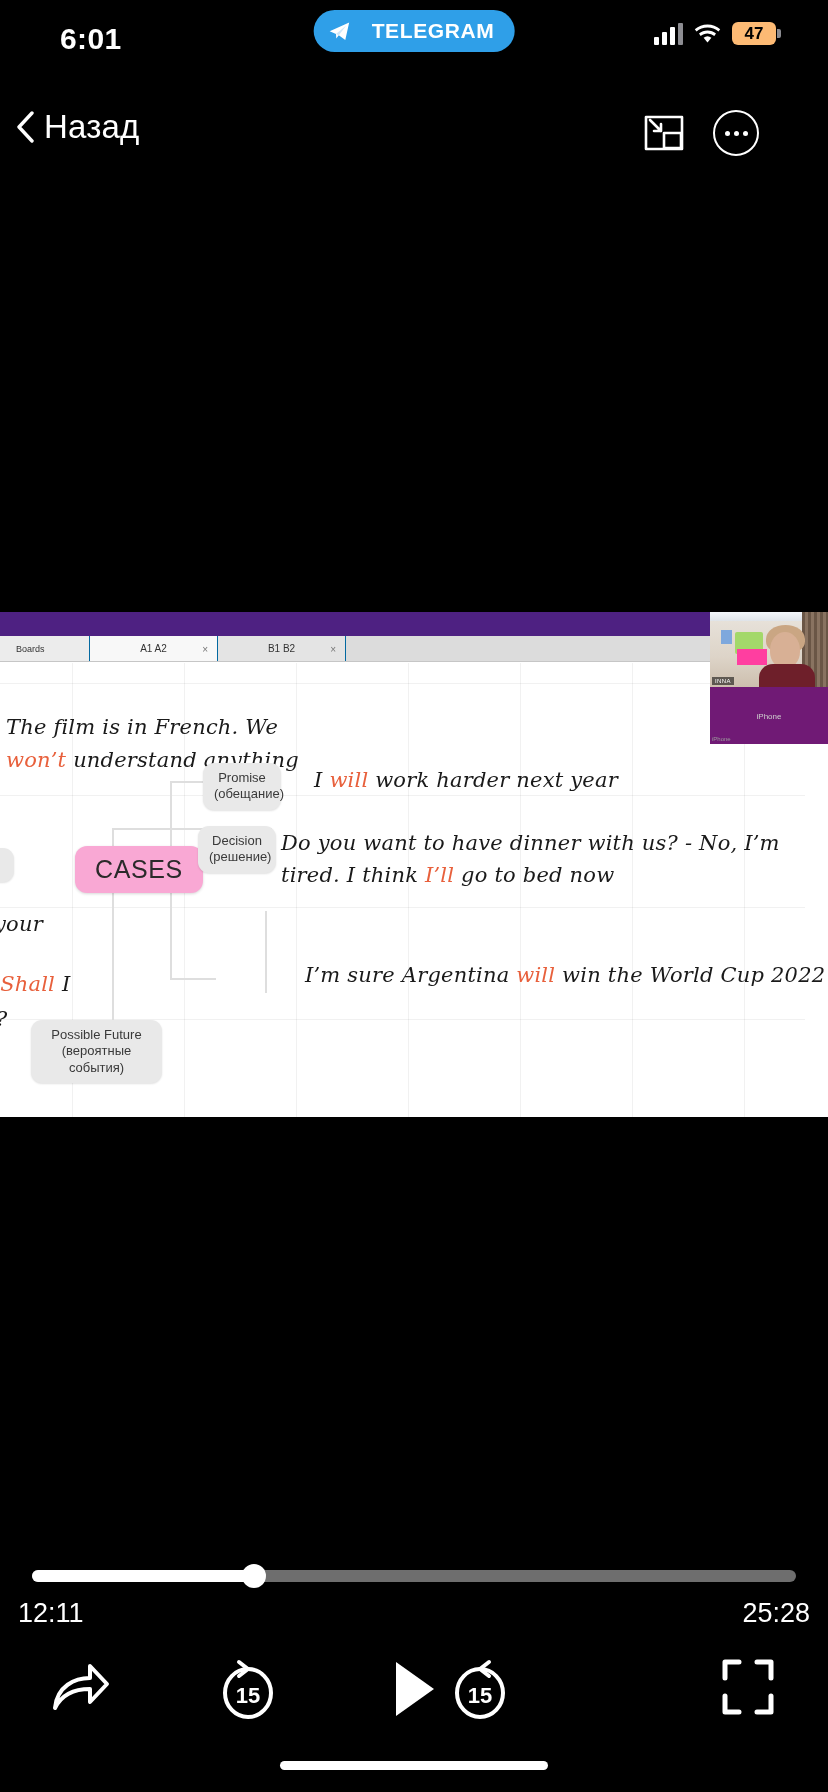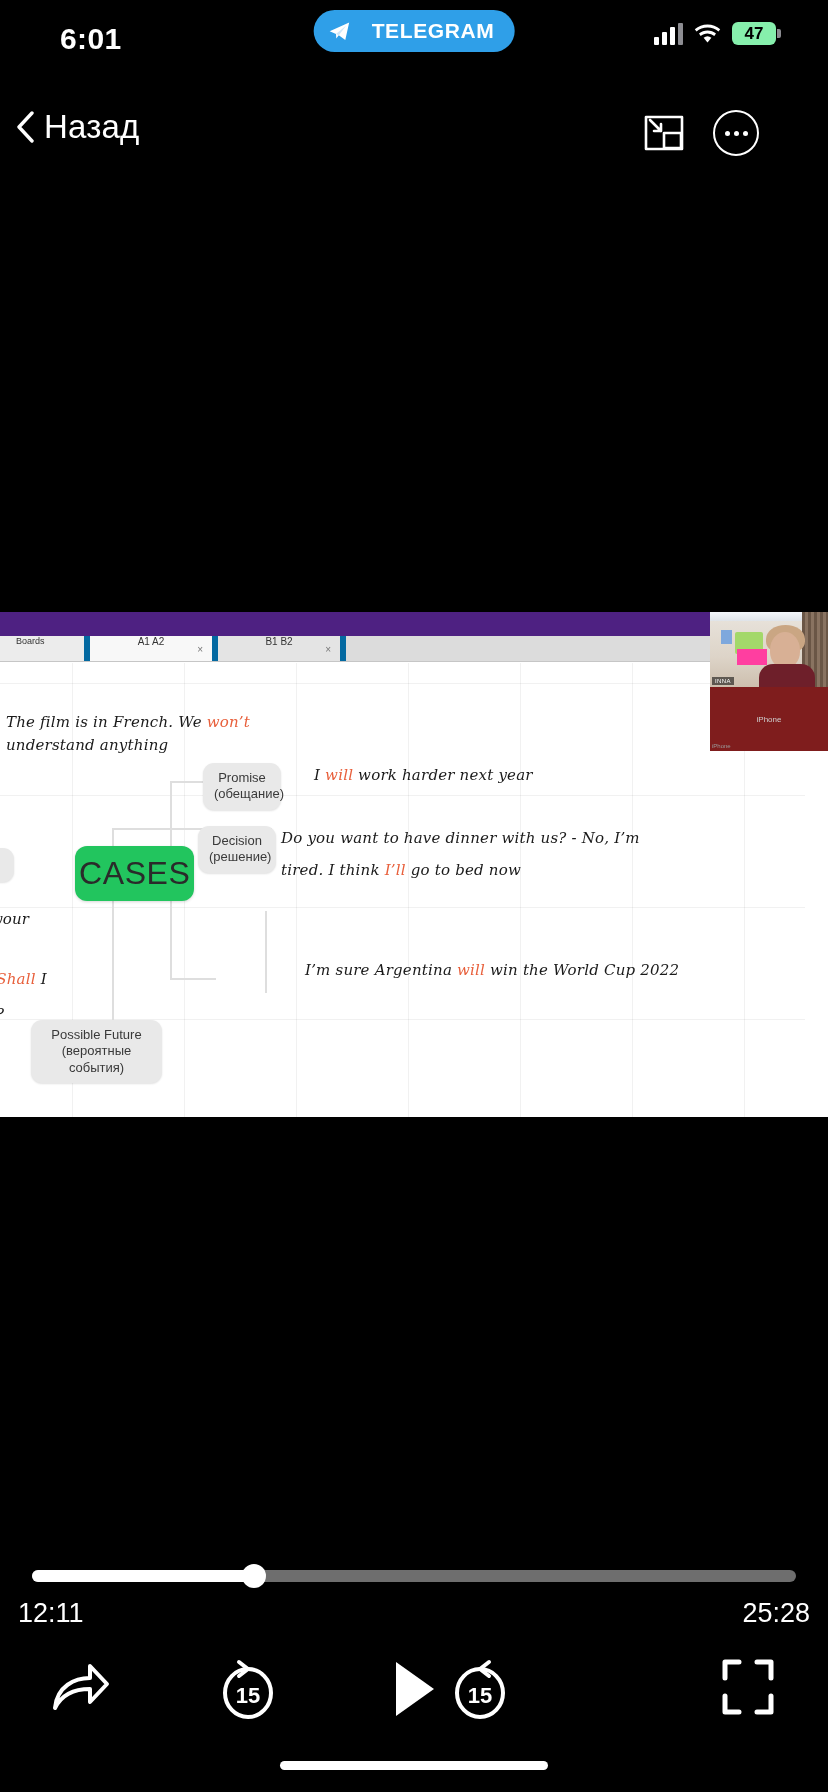--- a/index.html
+++ b/index.html
@@ -25,21 +25,21 @@
   .tg-pill .plane { width: 24px; height: 24px; display: block; }
   .tg-label { color: #fff; font-size: 21px; font-weight: 600; letter-spacing: .6px; }
   .sb-right { position: absolute; right: 52px; top: 22px; display: flex; align-items: center; gap: 11px; }
   .bars { display: flex; align-items: flex-end; gap: 3px; height: 22px; }
   .bars i { display: block; width: 5px; background: #fff; border-radius: 1px; }
   .bars i:nth-child(1) { height: 8px; }
   .bars i:nth-child(2) { height: 13px; }
   .bars i:nth-child(3) { height: 18px; }
   .bars i:nth-child(4) { height: 22px; background: #8d8d92; }
   .wifi { width: 27px; height: 21px; position: relative; }
-  .battery { position: relative; width: 44px; height: 23px; border-radius: 6px; background: #86efac; display: flex; align-items: center; justify-content: center; }
+  .battery { position: relative; width: 44px; height: 23px; border-radius: 6px; background: #fdba74; display: flex; align-items: center; justify-content: center; }
   .battery::after { content: ""; position: absolute; right: -5px; top: 7px; width: 4px; height: 9px; background: #8b8b90; border-radius: 0 2px 2px 0; }
   .battery span { font-size: 17px; font-weight: 700; color: #000; }
 
   
   .navbar { position: absolute; top: 88px; left: 0; width: 787px; height: 90px; }
   .nav-back { position: absolute; left: 16px; top: 20px; display: flex; align-items: center; gap: 10px; cursor: pointer; }
   .chev { width: 18px; height: 32px; }
   .nav-back-label { color: #fff; font-size: 33px; letter-spacing: .2px; }
   .nav-title {
     position: absolute; left: 50%; transform: translateX(-50%); top: 22px;
@@ -51,70 +51,70 @@
               display: flex; align-items: center; justify-content: center; gap: 4px; }
   .more-btn i { width: 5px; height: 5px; background: #fff; border-radius: 50%; display: block; }
 
   
   .video-area { position: absolute; top: 178px; left: 0; width: 828px; height: 1352px; background: #000; }
   .video-frame { position: absolute; top: 434px; left: 0; width: 828px; height: 505px; background: #fff; overflow: hidden; }
 
   .purple-bar { position: absolute; top: 0; left: 0; width: 805px; height: 24px; background: #4e2182; }
   .tabstrip { position: absolute; top: 24px; left: 0; width: 805px; height: 26px; background: #dedede;
               border-bottom: 1px solid #c6c6c6; display: flex; align-items: stretch; }
-  .tab { position: relative; display: flex; justify-content: center;
-         font-size: 10px; color: #333; border-right: 6px solid #0369a1; }
+  .tab { position: relative; display: flex; align-items: center; justify-content: center;
+         font-size: 10px; color: #333; border-right: 1px solid #0369a1; }
   .tab.first { width: 90px; background: #ececec; justify-content: flex-start; padding-left: 16px; font-size: 9px; }
   .tab.active { width: 128px; background: #f8f8f8; }
   .tab.plain { width: 128px; background: #e4e4e4; }
   .tab .x { position: absolute; right: 9px; top: 50%; transform: translateY(-50%); font-size: 10px; color: #777; }
   .tab-fill { flex: 1; background: #dcdcdc; }
 
   .canvas { position: absolute; top: 51px; left: 0; width: 805px; height: 454px; background: #fff; }
   .grid {
     position: absolute; inset: 0;
     background-image:
       linear-gradient(to right, rgba(0,0,0,.055) 1px, transparent 1px),
       linear-gradient(to bottom, rgba(0,0,0,.055) 1px, transparent 1px);
     background-size: 112px 112px;
     background-position: -40px 20px;
   }
   .hand { font-family: "DejaVu Serif", serif; font-style: italic; color: #1a1a1a; letter-spacing: .2px; }
   .hl { color: #e8603c; font-style: italic; }
 
-  .ex { position: absolute; font-size: 15px; line-height: 1.55; white-space: nowrap; }
+  .ex { position: absolute; font-size: 21px; line-height: 1.55; white-space: nowrap; }
   .ex.wrap { white-space: normal; }
 
   .node {
     position: absolute; background: #e9e9e9; border-radius: 11px;
     color: #3a3a3a; font-size: 13px; line-height: 1.25; text-align: center;
     padding: 7px 11px; box-shadow: 0 1px 2px rgba(0,0,0,.12);
   }
   .node-cases {
-    position: absolute; background: #22c55e; border-radius: 12px;
-    color: #2a2a2a; font-size: 32px; letter-spacing: .6px; text-align: center;
-    padding: 9px 4px; box-shadow: 0 1px 3px rgba(0,0,0,.16);
+    position: absolute; background: #f9a8d4; border-radius: 12px;
+    color: #2a2a2a; font-size: 25px; letter-spacing: .6px; text-align: center;
+    padding: 9px 20px; box-shadow: 0 1px 3px rgba(0,0,0,.16);
   }
   .conn { position: absolute; background: #dedede; }
 
   
   .pip-tile { position: absolute; right: 0; top: 0; width: 118px; height: 75px; overflow: hidden; background: #cbbfb3; }
   .pip-wall { position: absolute; inset: 0; background: linear-gradient(180deg,#e9e4dd 0%,#ddd4c8 60%,#cdbfae 100%); }
   .pip-light { position: absolute; top: 0; left: 0; right: 0; height: 9px; background: linear-gradient(180deg,#f4f7fb,#dfe3e8); }
   .pip-poster-g { position: absolute; left: 25px; top: 20px; width: 28px; height: 22px; background: #a3d86a; border-radius: 2px; }
   .pip-poster-p { position: absolute; left: 27px; top: 37px; width: 30px; height: 16px; background: #ff3ea0; }
   .pip-poster-b { position: absolute; left: 11px; top: 18px; width: 11px; height: 14px; background: #7ea8dd; }
   .pip-curtain { position: absolute; right: 0; top: 0; width: 26px; height: 100%;
                  background: repeating-linear-gradient(90deg,#6a5646 0 3px,#897361 3px 6px); }
   .pip-head { position: absolute; left: 60px; top: 20px; width: 30px; height: 36px; background: #d8b095; border-radius: 50% 50% 45% 45%; }
   .pip-hair { position: absolute; left: 56px; top: 13px; width: 39px; height: 28px; background: #caa683; border-radius: 50% 50% 40% 40%; }
   .pip-body { position: absolute; left: 49px; top: 52px; width: 56px; height: 26px; background: #6e1f2a; border-radius: 14px 14px 0 0; }
   .pip-name { position: absolute; left: 2px; bottom: 2px; background: rgba(0,0,0,.55); color: #fff;
               font-size: 6px; padding: 1px 3px; letter-spacing: .4px; }
-  .pip-tile2 { position: absolute; right: 0; top: 75px; width: 118px; height: 64px; background: #7f1d1d; }
+  .pip-tile2 { position: absolute; right: 0; top: 75px; width: 118px; height: 57px; background: #701a75; }
   .pip-tile2 .lbl { position: absolute; left: 50%; top: 50%; transform: translate(-50%,-50%);
                     color: #cfcfcf; font-size: 8px; }
   .pip-tile2 .corner { position: absolute; left: 2px; bottom: 2px; color: #9a9a9a; font-size: 6px; }
 
   
   .player { position: absolute; left: 0; top: 1530px; width: 828px; height: 262px; background: #000; }
   .seek-wrap { position: absolute; left: 32px; top: 40px; width: 764px; height: 12px; cursor: pointer; }
   .seek-bg { position: absolute; inset: 0; background: #6e6e6e; border-radius: 6px; }
   .seek-fill { position: absolute; left: 0; top: 0; height: 12px; background: #fff; border-radius: 6px; }
   .seek-knob { position: absolute; top: -6px; width: 24px; height: 24px; background: #fff; border-radius: 50%; }

